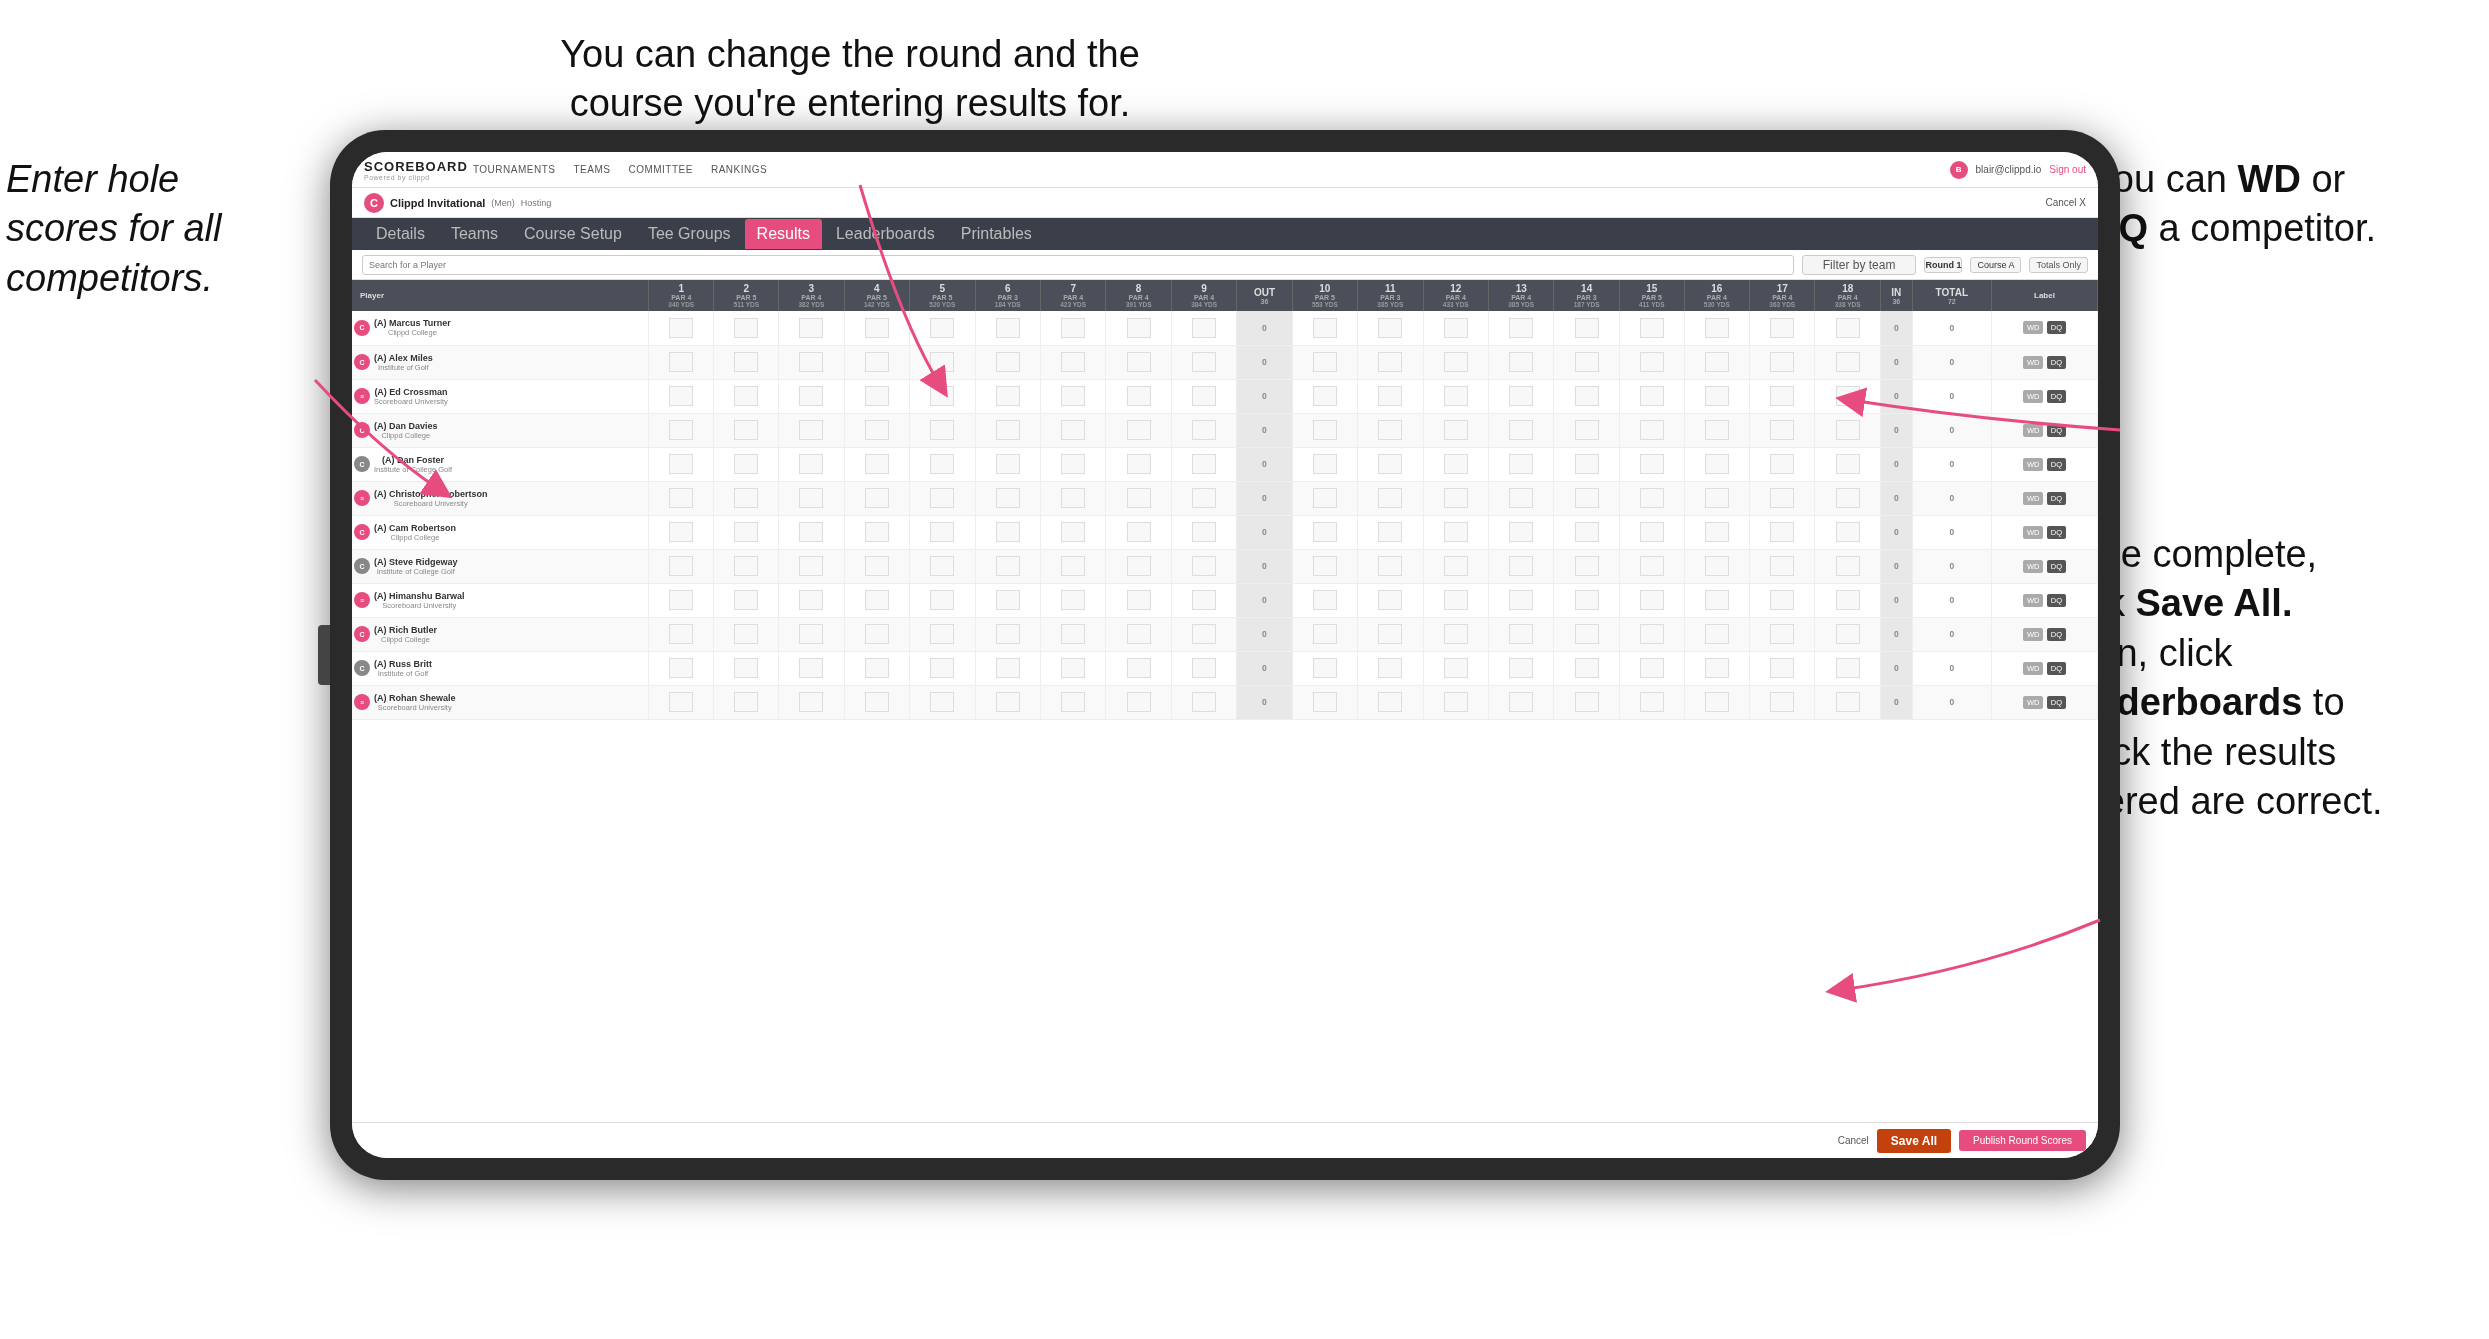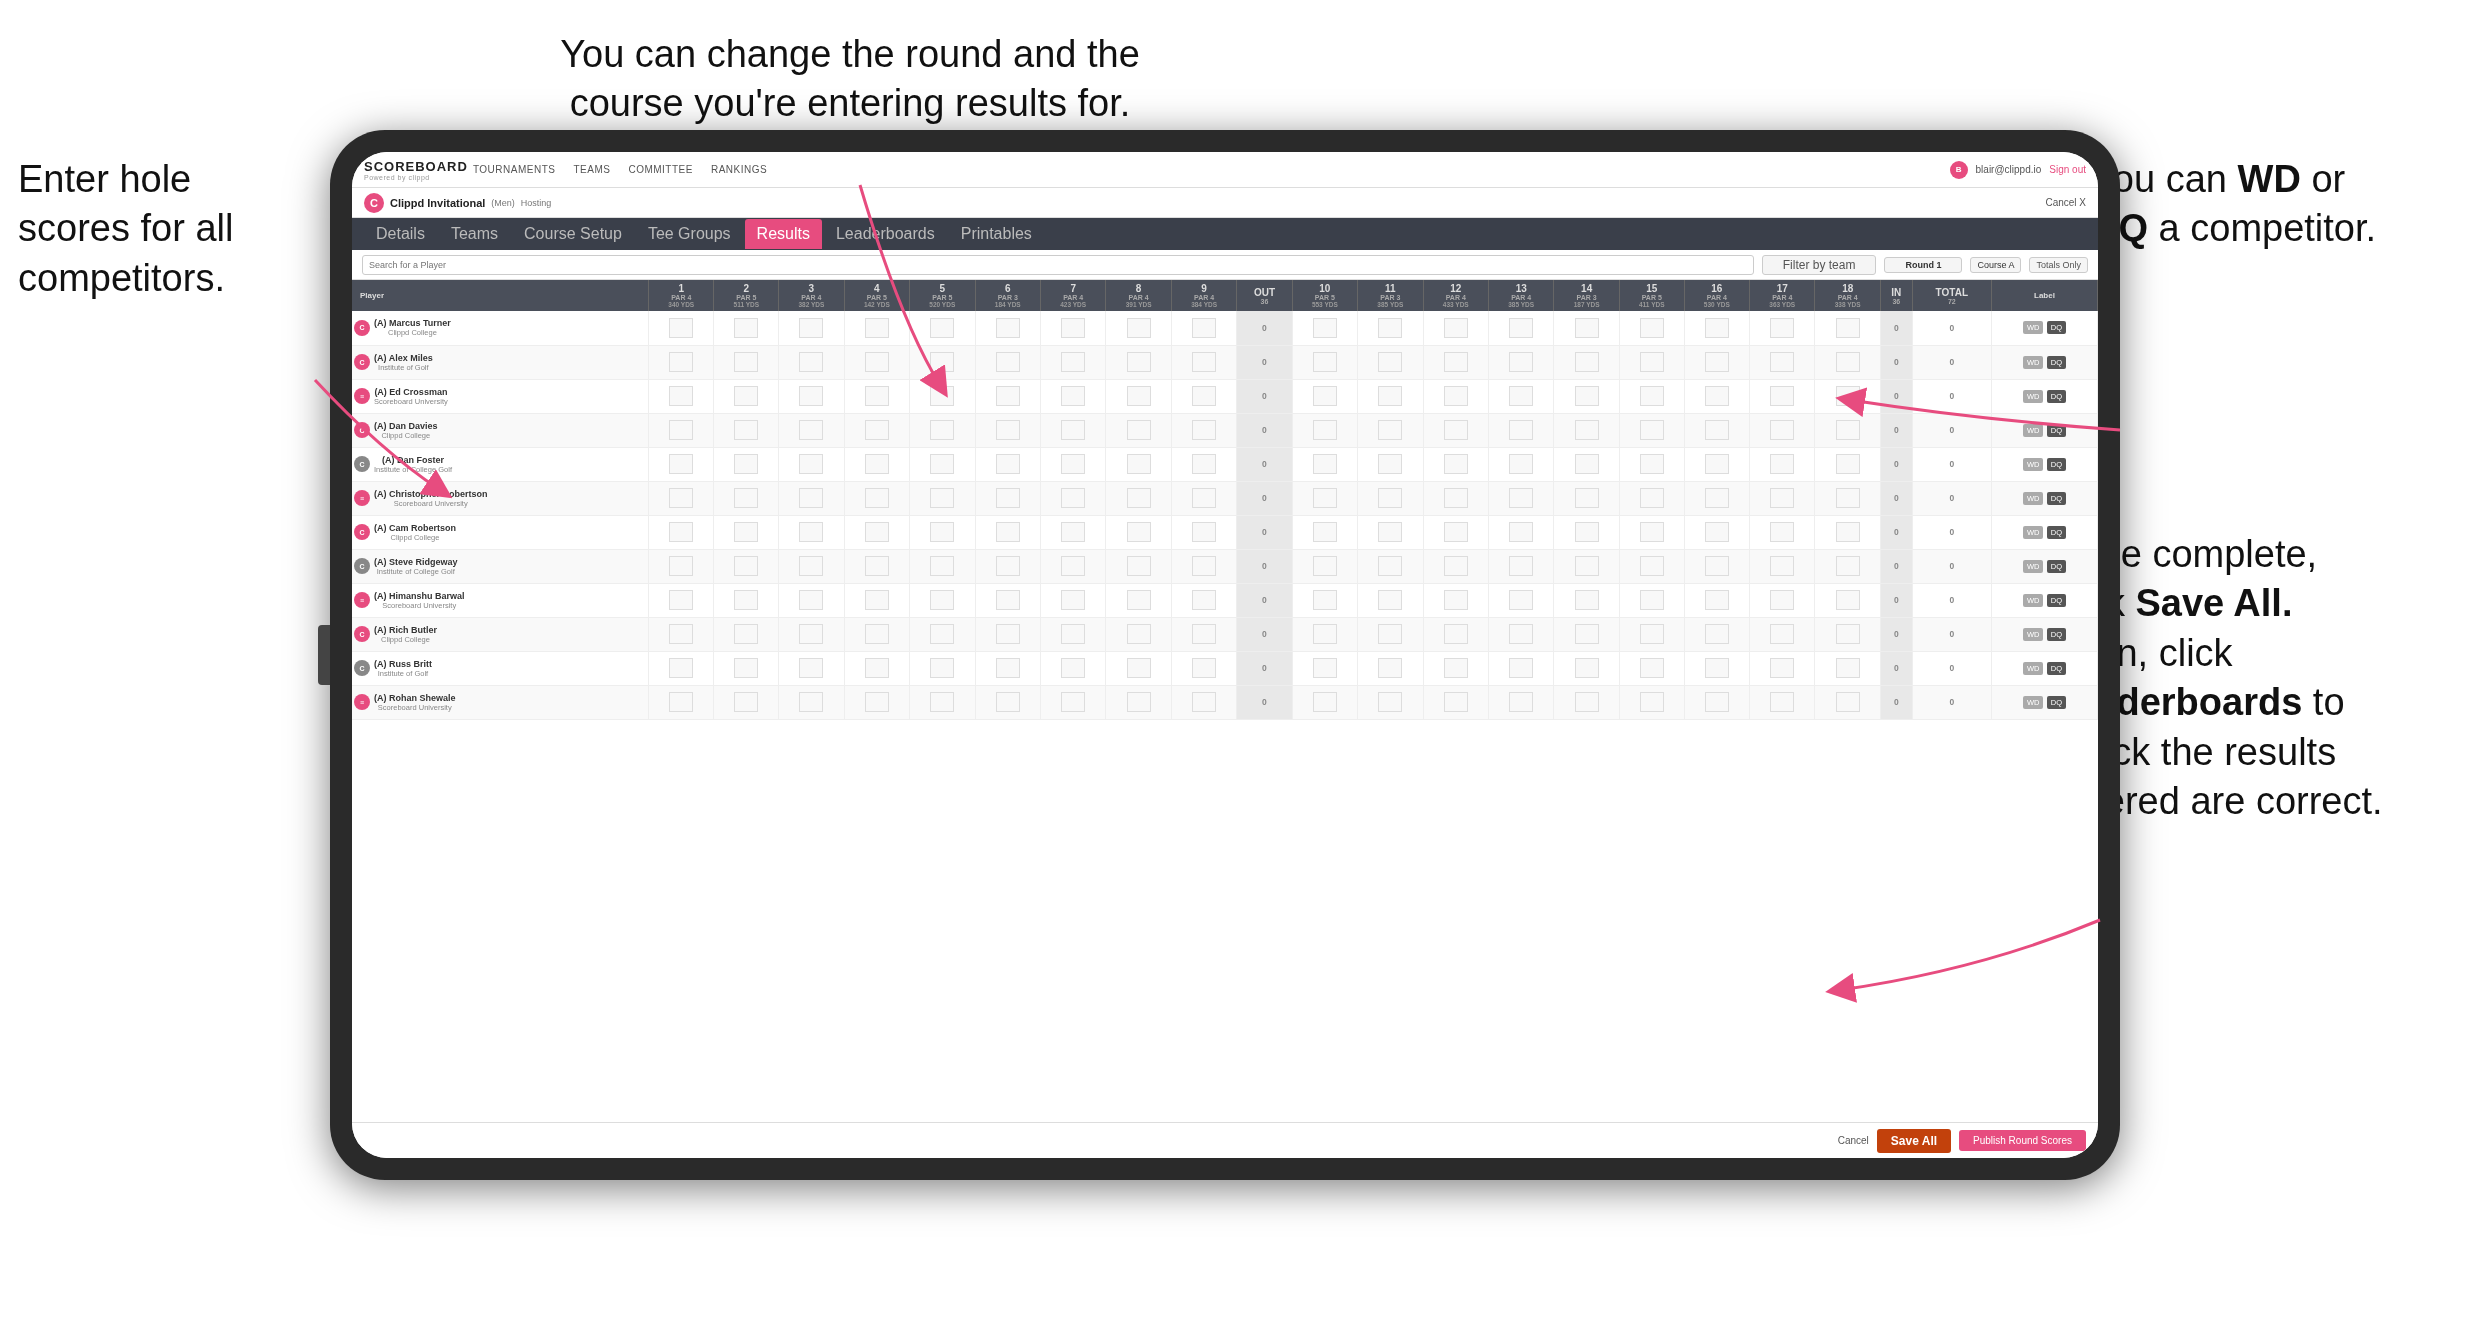--- a/index.html
+++ b/index.html
@@ -24,22 +24,23 @@
 
     .annotation-top {
       top: 30px;
       left: 460px;
       text-align: center;
       width: 780px;
     }
 
     .annotation-left {
       top: 155px;
-      left: 18px;
+      left: 6px;
       width: 340px;
+      font-style: italic;
     }
 
     .annotation-right-wd {
       top: 155px;
       right: 18px;
       width: 380px;
     }
 
     .annotation-right-save {
       top: 530px;
@@ -261,21 +262,21 @@
       padding: 2px 20px;
       background: #f5f5f5;
       cursor: pointer;
     }
 
     .round-select {
       font-size: 9px;
       color: #333;
       border: 1px solid #ccc;
       border-radius: 3px;
-      padding: 2px 20px;
+      padding: 2px 0;
       background: #f5f5f5;
       font-weight: 600;
     }
 
     .course-select {
       font-size: 9px;
       color: #333;
       border: 1px solid #ccc;
       border-radius: 3px;
       padding: 2px 6px;

